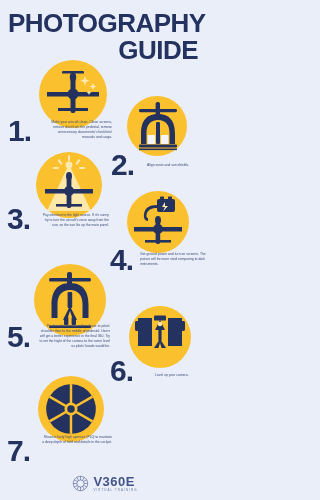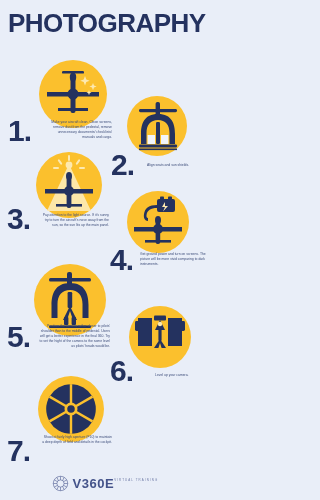--- a/index.html
+++ b/index.html
@@ -79,21 +79,21 @@
     position: absolute;
     left: 0; right: 0;
     bottom: 8px;
     display: flex;
     align-items: center;
     justify-content: center;
     gap: 4px;
   }
   .logo-text-wrap {
     display: flex;
-    flex-direction: row;
+    flex-direction: column;
     align-items: flex-start;
     line-height: 1;
   }
   .logo-main {
     font-size: 13px;
     font-weight: bold;
     letter-spacing: 0.5px;
     color: #44538a;
   }
   .logo-sub {
@@ -103,20 +103,21 @@
     margin-top: 1.5px;
   }
 </style>
 </head>
 <body>
 
 <div class="page">
 
   <div class="title-block">
     <span class="title-line l1">PHOTOGRAPHY</span>
+    <span class="title-line l2">GUIDE</span>
   </div>
 
   <div class="step">
     <div class="circle" style="left:39px; top:60px; width:68px; height:68px;"></div>
     <div style="position:absolute; left:44px; top:65px;">
       <svg width="58" height="58" viewBox="0 0 58 58">
         <g class="fillnavy">
           <rect x="26.5" y="10" width="5" height="38" rx="2"></rect>
           <path d="M3 27 L55 27 L55 31.5 L3 31.5 Z"></path>
           <path d="M14 43 L44 43 L44 46 L14 46 Z"></path>

